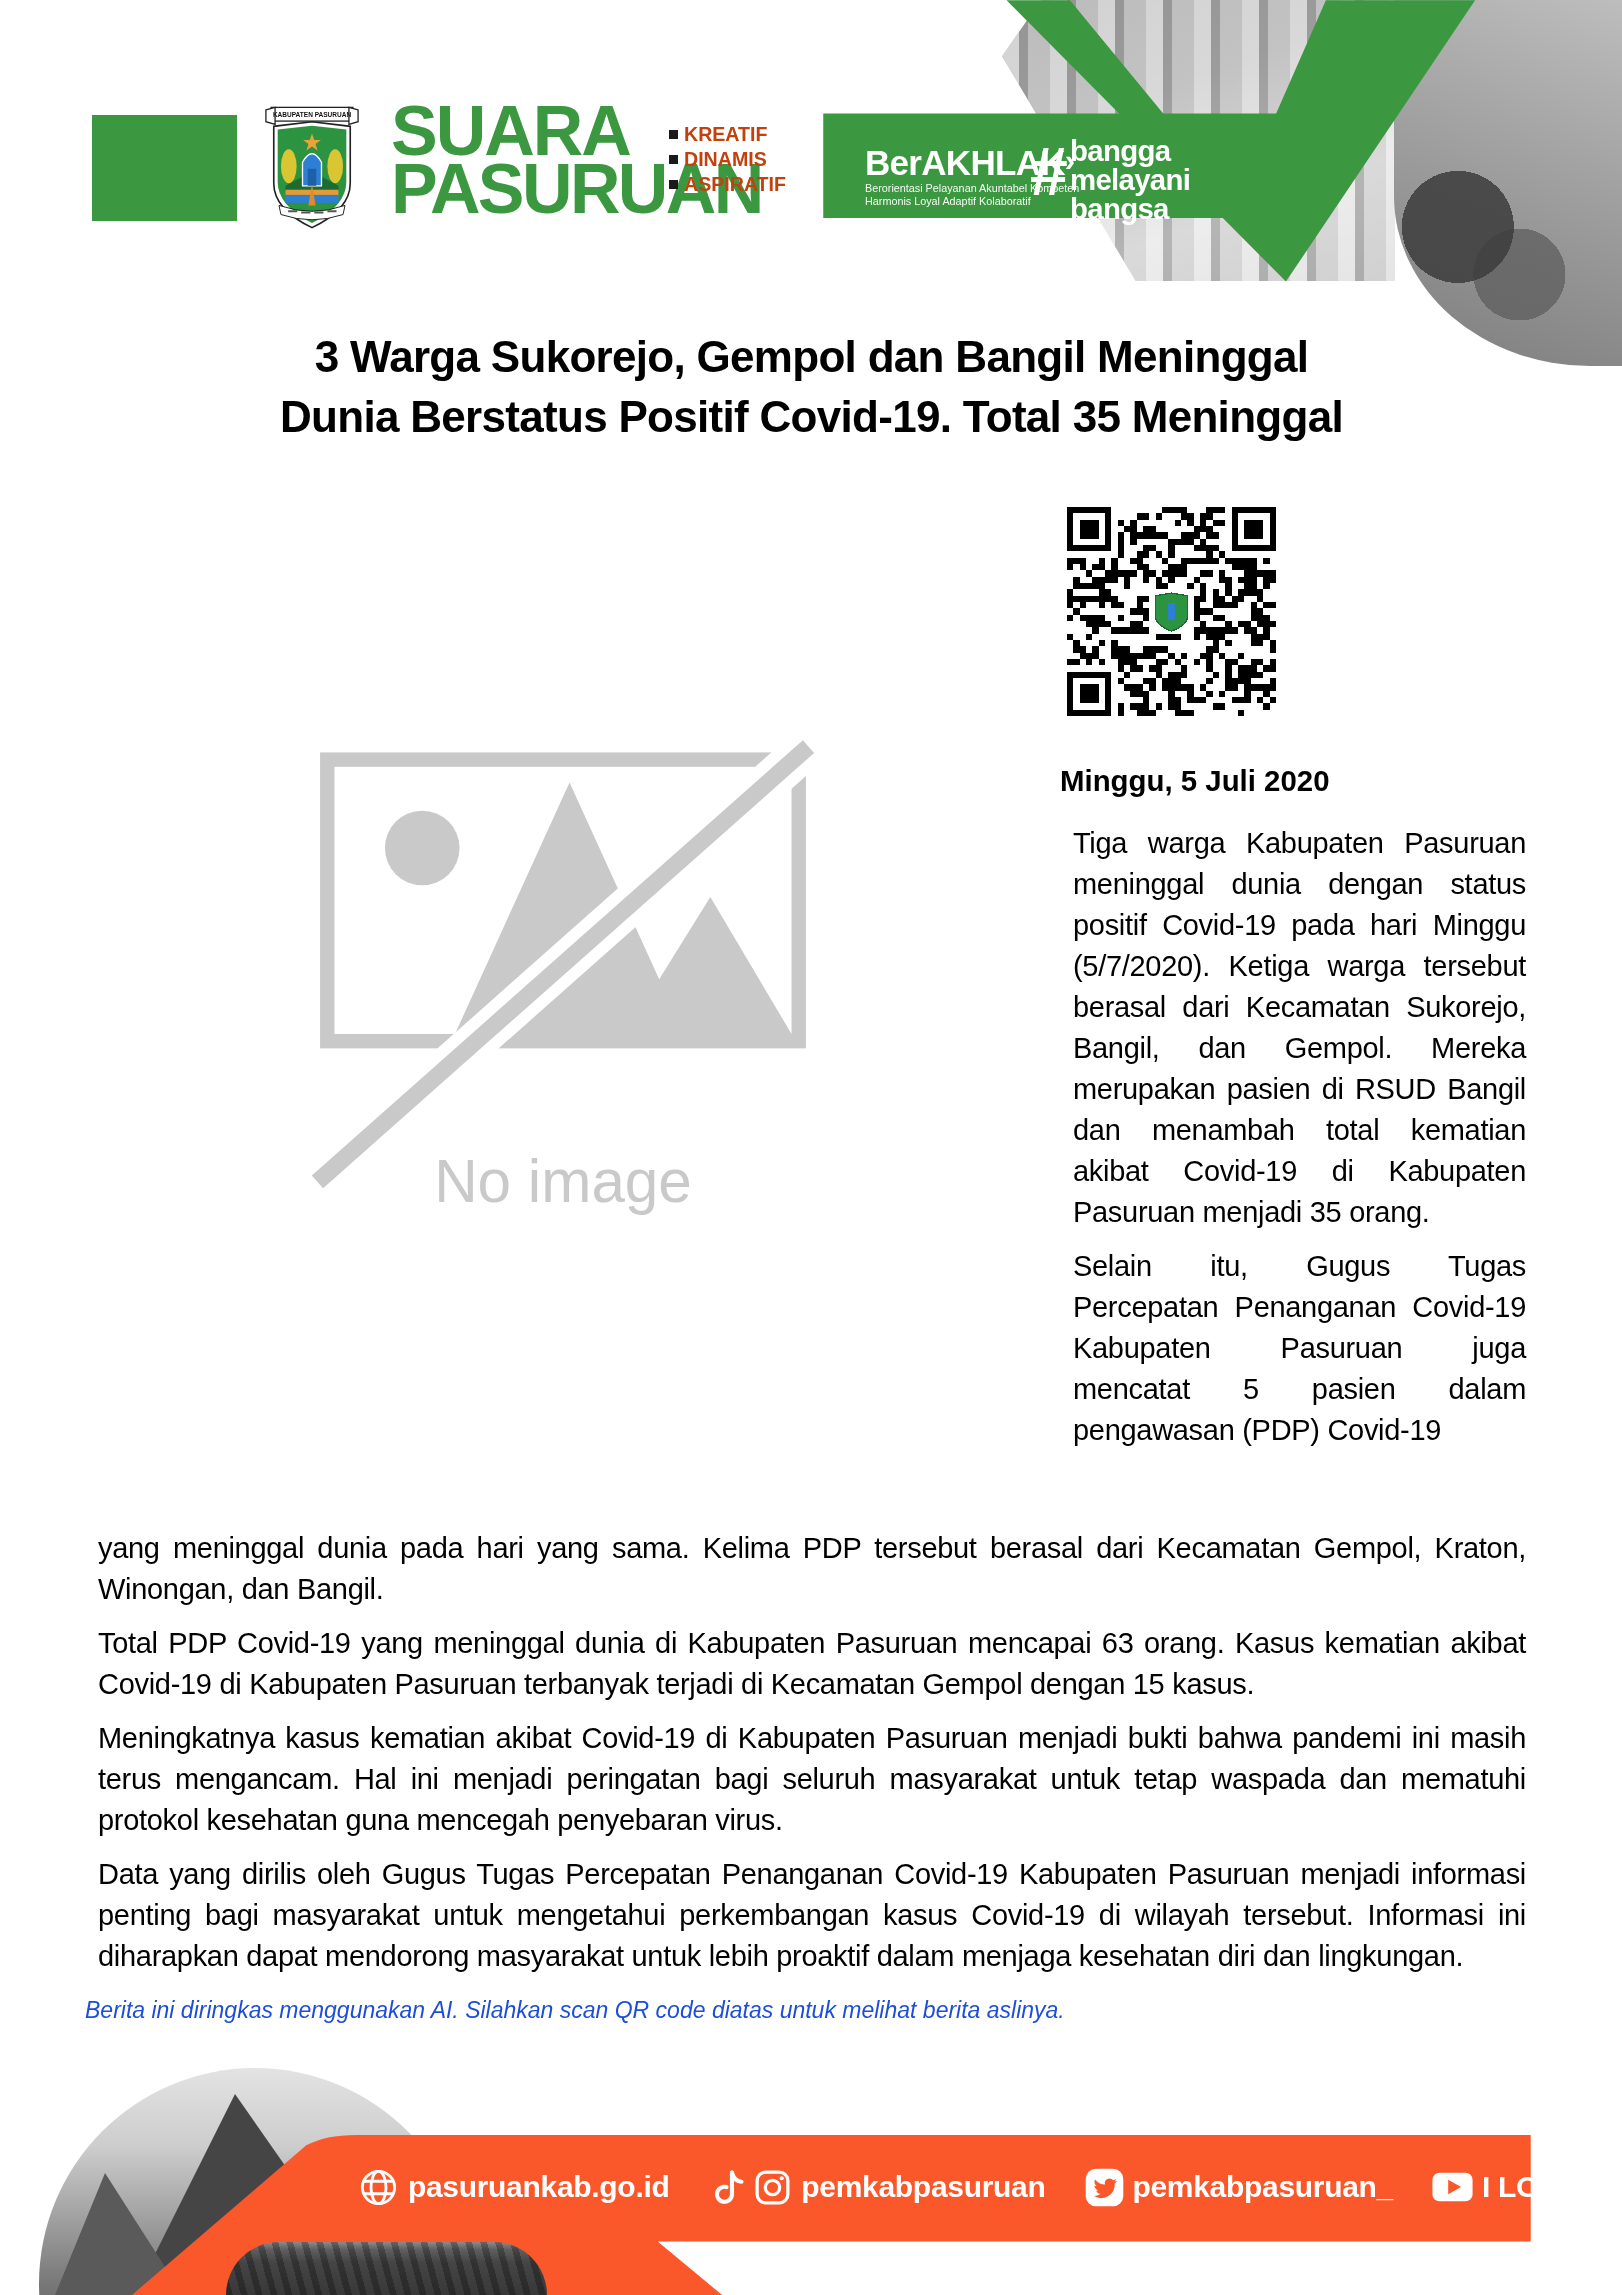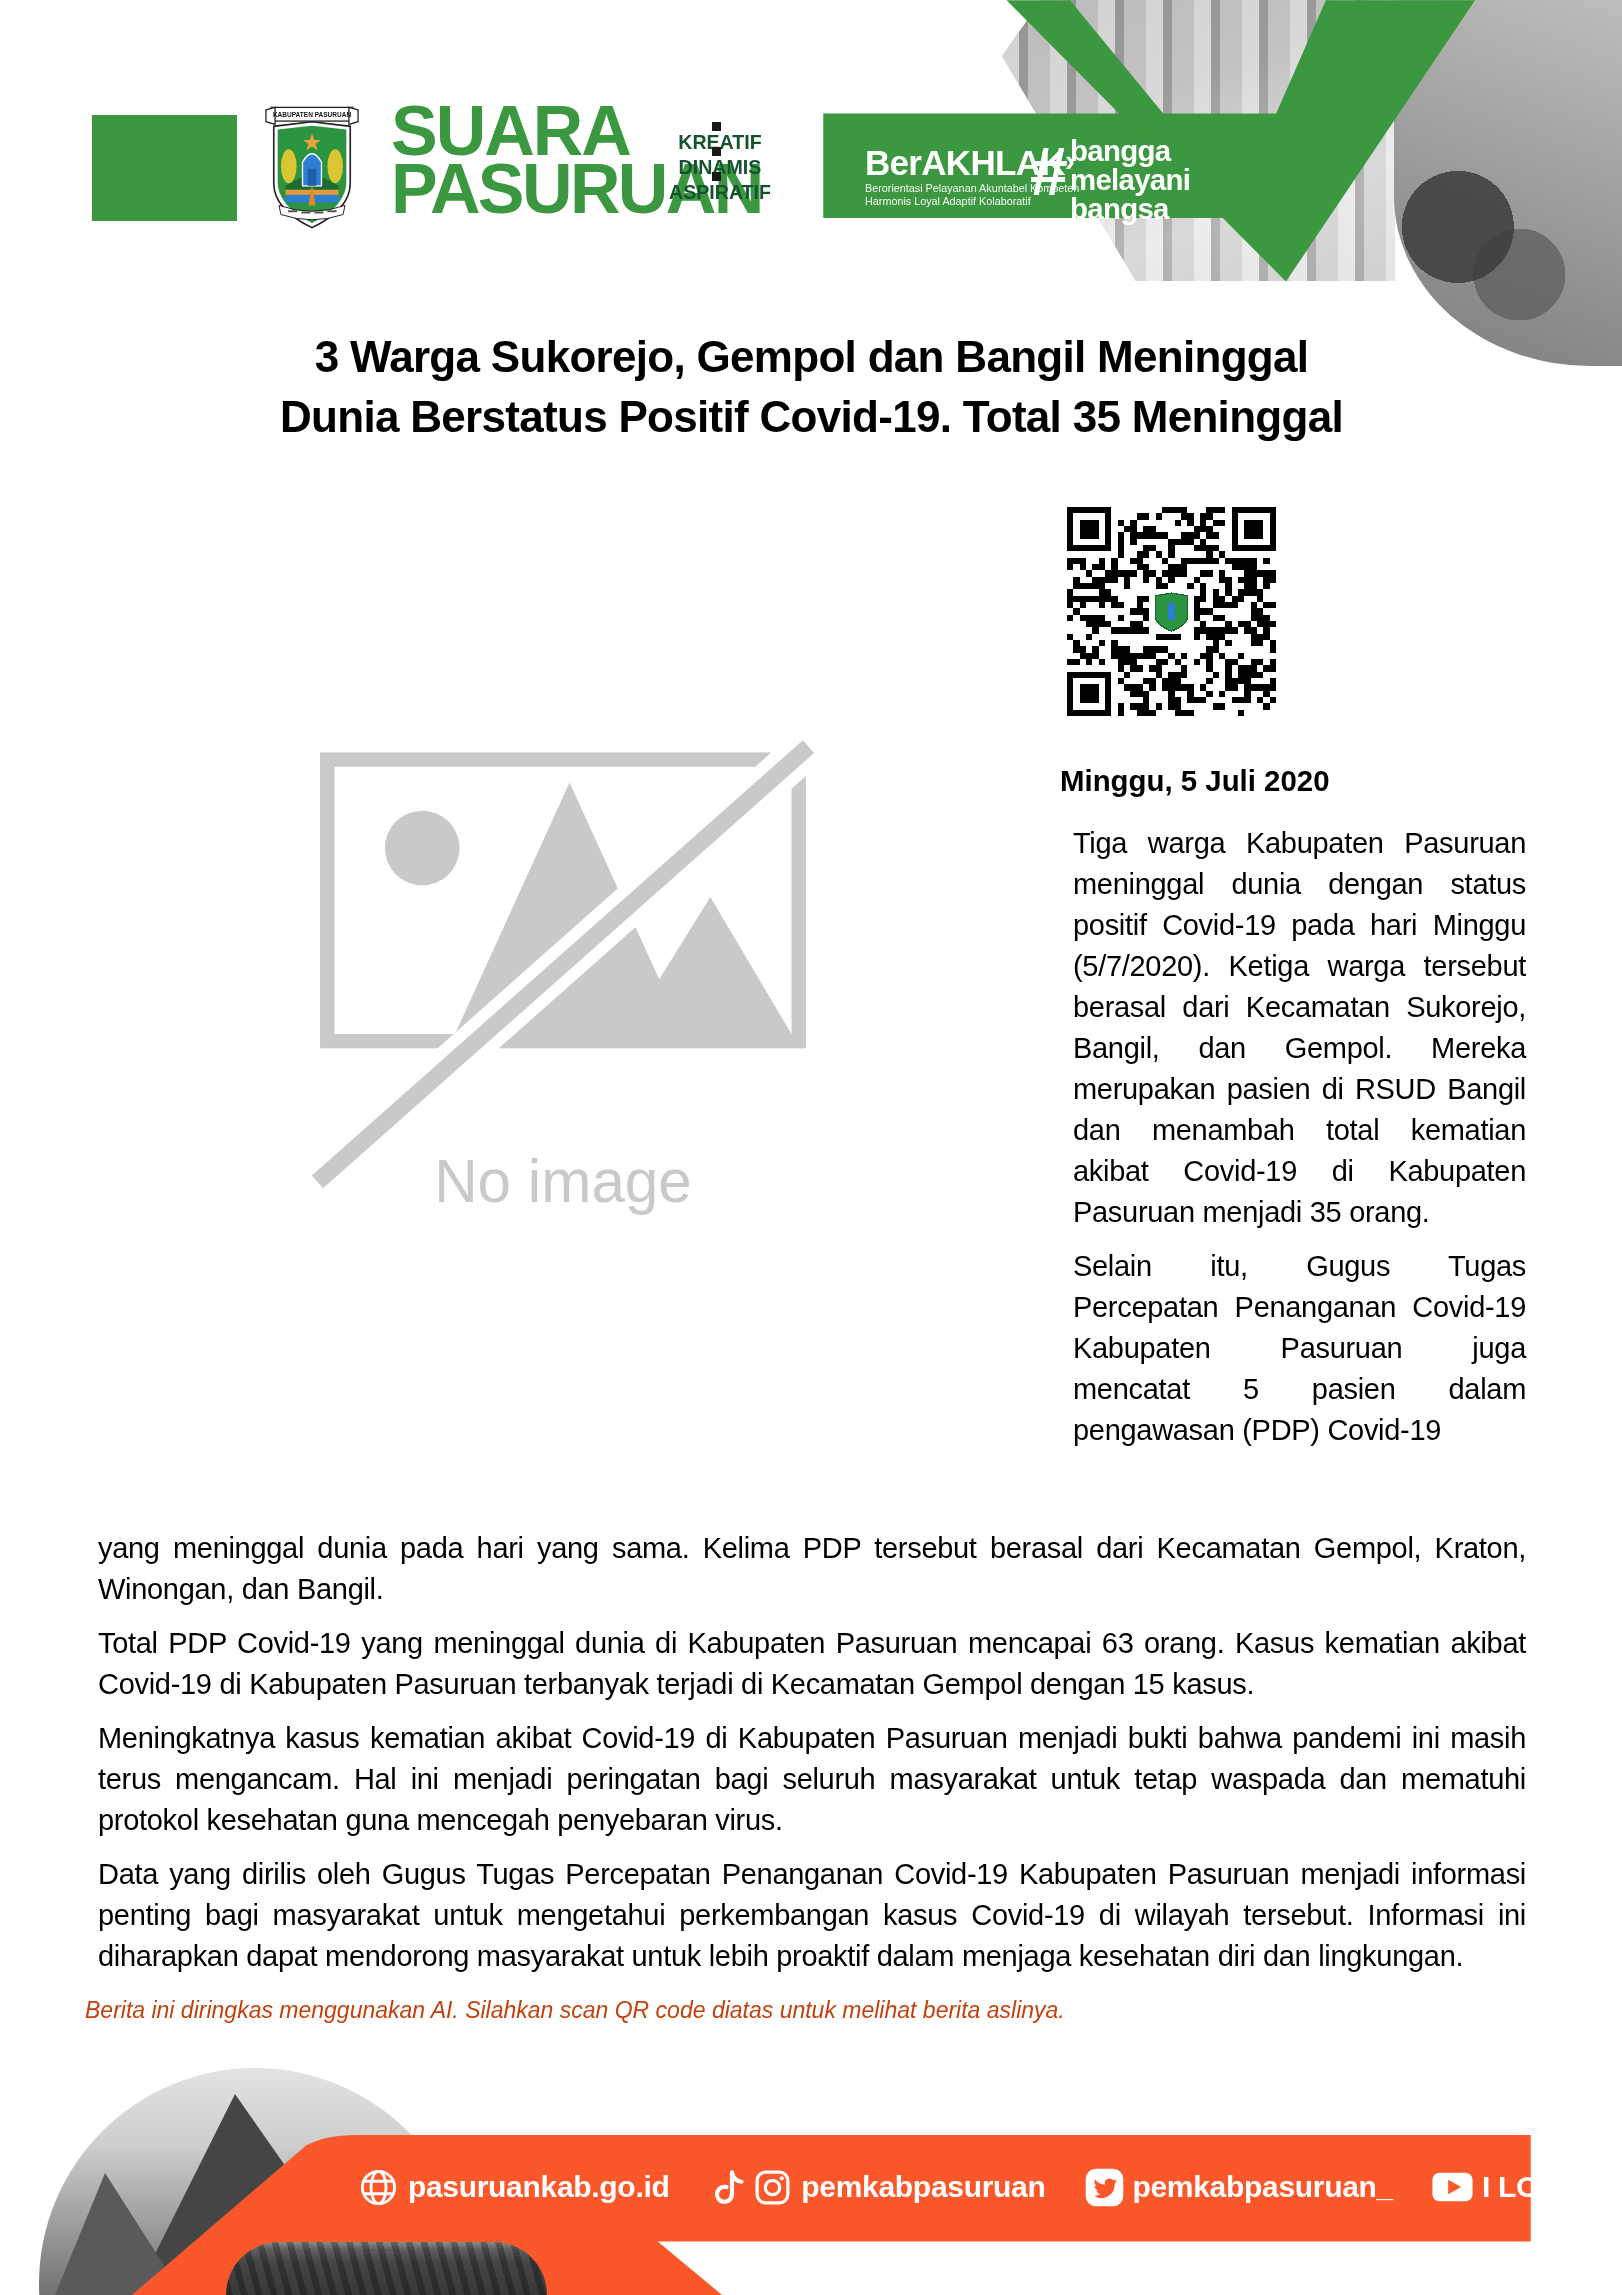--- a/index.html
+++ b/index.html
@@ -7,21 +7,21 @@
     position:relative;width:1623px;height:2295px;overflow:hidden;background:#ffffff;
     font-family:"Liberation Sans",sans-serif;color:#000;padding-left:12px;
   }
   
   .green-rect{position:absolute;left:92px;top:115px;width:145px;height:106px;background:#3C9840;}
   .crest{position:absolute;left:262px;top:106px;width:100px;height:123px;}
   .logo-text{position:absolute;left:391px;top:102px;line-height:58px;font-weight:bold;
     font-size:70px;letter-spacing:-2px;color:#3C9840;}
   .logo-text .l2{letter-spacing:-2.6px;}
   .motto{position:absolute;left:669px;top:122px;}
-  .motto-item{display:flex;align-items:center;height:25px;font-weight:bold;font-size:19.6px;color:#14532d;letter-spacing:0px;flex-direction:column;}
+  .motto-item{display:flex;align-items:center;height:25px;font-weight:bold;font-size:19.6px;color:#c2410c;letter-spacing:0px;}
   .motto-bullet{width:8.5px;height:8.5px;background:#1a1a1a;margin-right:6.5px;flex:0 0 auto;}
   
   .photo-tr-main{position:absolute;left:1002px;top:0;width:393px;height:281px;
     background:
       repeating-linear-gradient(90deg, rgba(255,255,255,.55) 0 17px, rgba(140,140,140,.45) 17px 26px, rgba(220,220,220,.5) 26px 48px),
       linear-gradient(160deg,#9a9a9a 0%,#a9a9a9 35%,#d7d7d7 70%,#c4c4c4 100%);
     clip-path:polygon(0 20%,10% 0,100% 0,100% 100%,34% 100%);}
   .photo-tr-right{position:absolute;left:1394px;top:0;width:228px;height:366px;
     background:
       radial-gradient(circle at 28% 62%, rgba(60,60,60,.85) 0 56px, rgba(60,60,60,0) 56px),
@@ -41,21 +41,21 @@
     font-size:44px;font-weight:bold;line-height:60px;letter-spacing:-0.7px;color:#000;}
   .no-image{position:absolute;left:288px;top:681px;width:550px;height:537px;}
   .qr-block{position:absolute;left:1067px;top:507px;width:209px;height:209px;background:#fff;}
   .article-date{position:absolute;left:1060px;top:764px;font-size:29.4px;font-weight:bold;}
   .col-text{position:absolute;left:1060px;top:810px;width:479px;font-size:29px;line-height:41px;
     text-align:justify;letter-spacing:-0.3px;}
   .col-text p{margin:13px;}
   .full-text{position:absolute;left:85px;top:1515px;width:1454px;font-size:29px;line-height:41px;
     text-align:justify;letter-spacing:-0.3px;}
   .full-text p{margin:13px;}
-  .disclaimer{position:absolute;left:85px;top:1997px;font-size:23px;font-style:italic;color:#c2410c;}
+  .disclaimer{position:absolute;left:85px;top:1997px;font-size:23px;font-style:italic;color:#1d4ed8;}
   
   .mountain-circle{position:absolute;left:39px;top:2068px;width:432px;height:432px;border-radius:50%;overflow:hidden;
     background:
       radial-gradient(ellipse 118px 59px at 36% 56%, #f2f2f2 0 55%, rgba(242,242,242,0) 75%),
       radial-gradient(ellipse 79px 46px at 16% 66%, #e8e8e8 0 50%, rgba(232,232,232,0) 75%),
       radial-gradient(ellipse 98px 52px at 55% 70%, #dcdcdc 0 45%, rgba(220,220,220,0) 70%),
       linear-gradient(180deg,#e3e3e3 0%,#cdcdcd 18%,#a8a8a8 32%,#787878 50%,#535353 66%,#3a3a3a 84%,#2f2f2f 100%);}
   .mountain-circle .peak{position:absolute;left:98px;top:26px;width:0;height:0;
     border-left:98px solid transparent;border-right:137px solid transparent;border-bottom:196px solid #454545;
     filter:none;}

